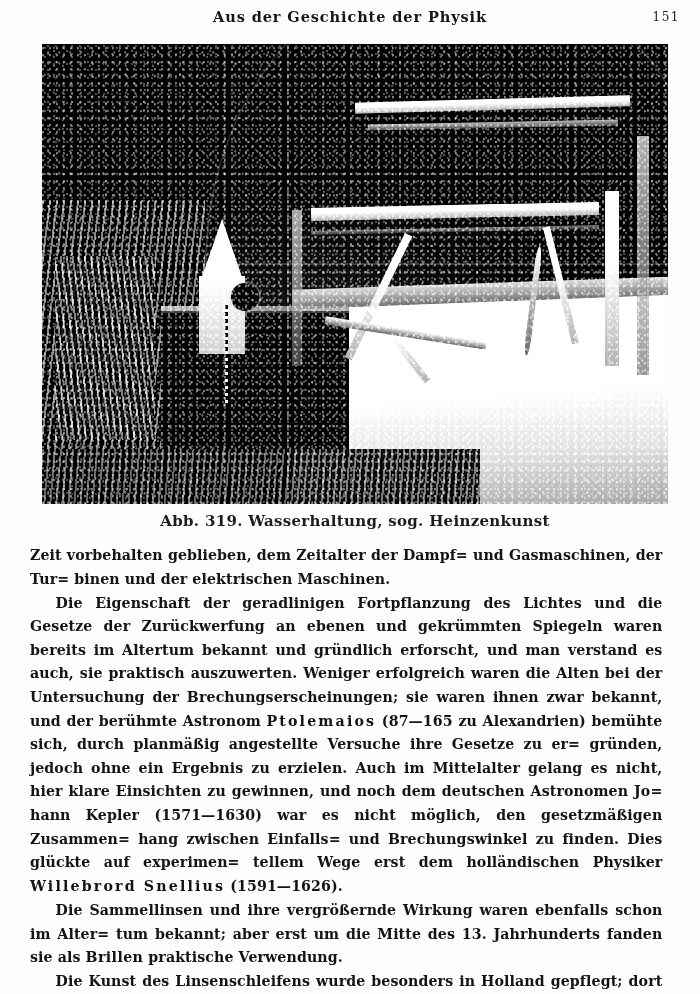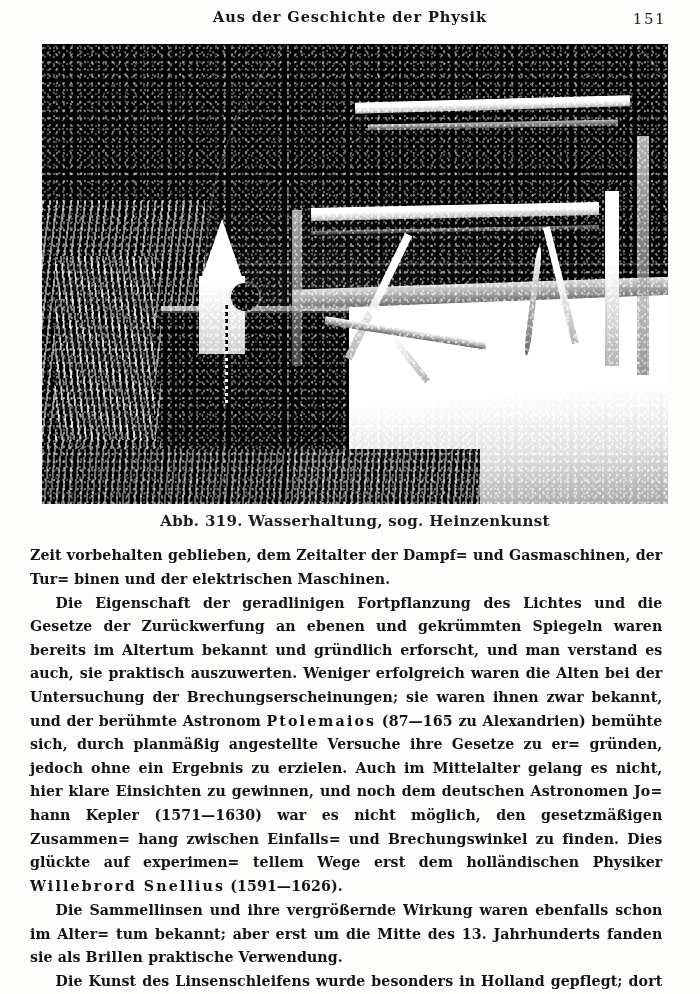--- a/index.html
+++ b/index.html
@@ -21,40 +21,41 @@
     background: #fdfdfb;
   }
 
   
   .running-head {
     position: absolute;
     top: 8px;
     left: 0;
     width: 684px;
     height: 26px;
+    padding-left: 14px;
   }
   .head-title {
     position: absolute;
     left: 0;
     width: 700px;
     text-align: center;
     font-family: "DejaVu Serif", serif;
     font-size: 15px;
     letter-spacing: 0.9px;
     color: #171717;
     font-weight: 700;
     font-feature-settings: "hist";
     transform: scaleX(0.97);
   }
   .folio {
     position: absolute;
     right: 18px;
     top: 2px;
     font-family: "DejaVu Serif", serif;
-    font-size: 15px;
+    font-size: 12px;
     letter-spacing: 1.5px;
     color: #222;
   }
 
   
   .figure {
     position: absolute;
     left: 42px;
     top: 44px;
     width: 626px;

